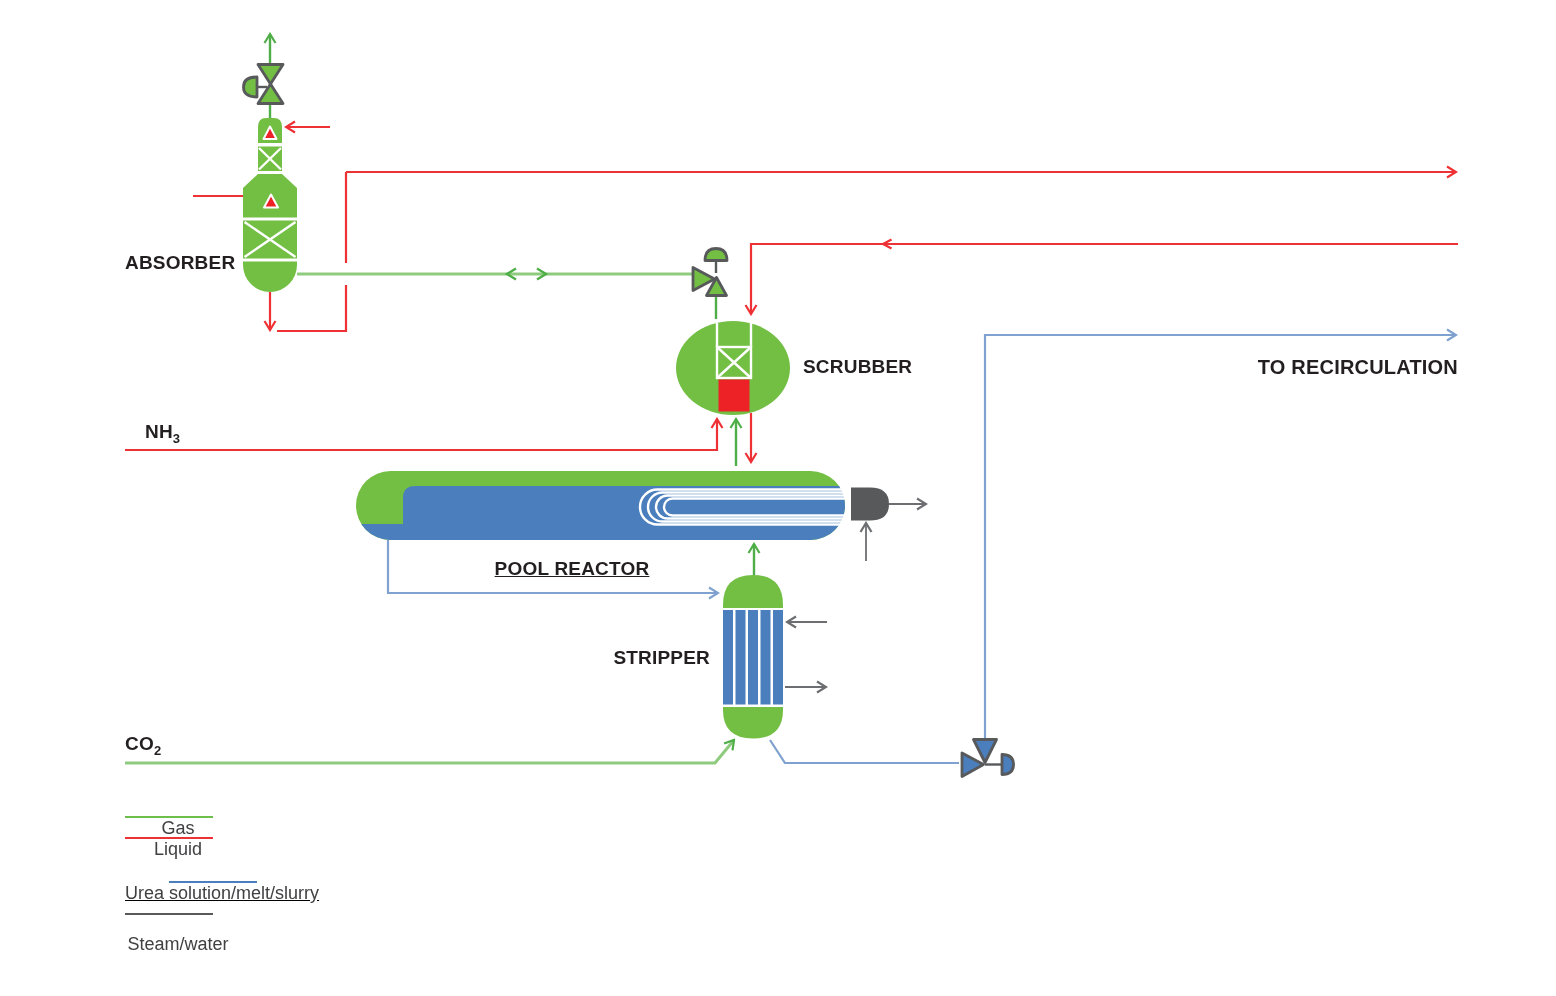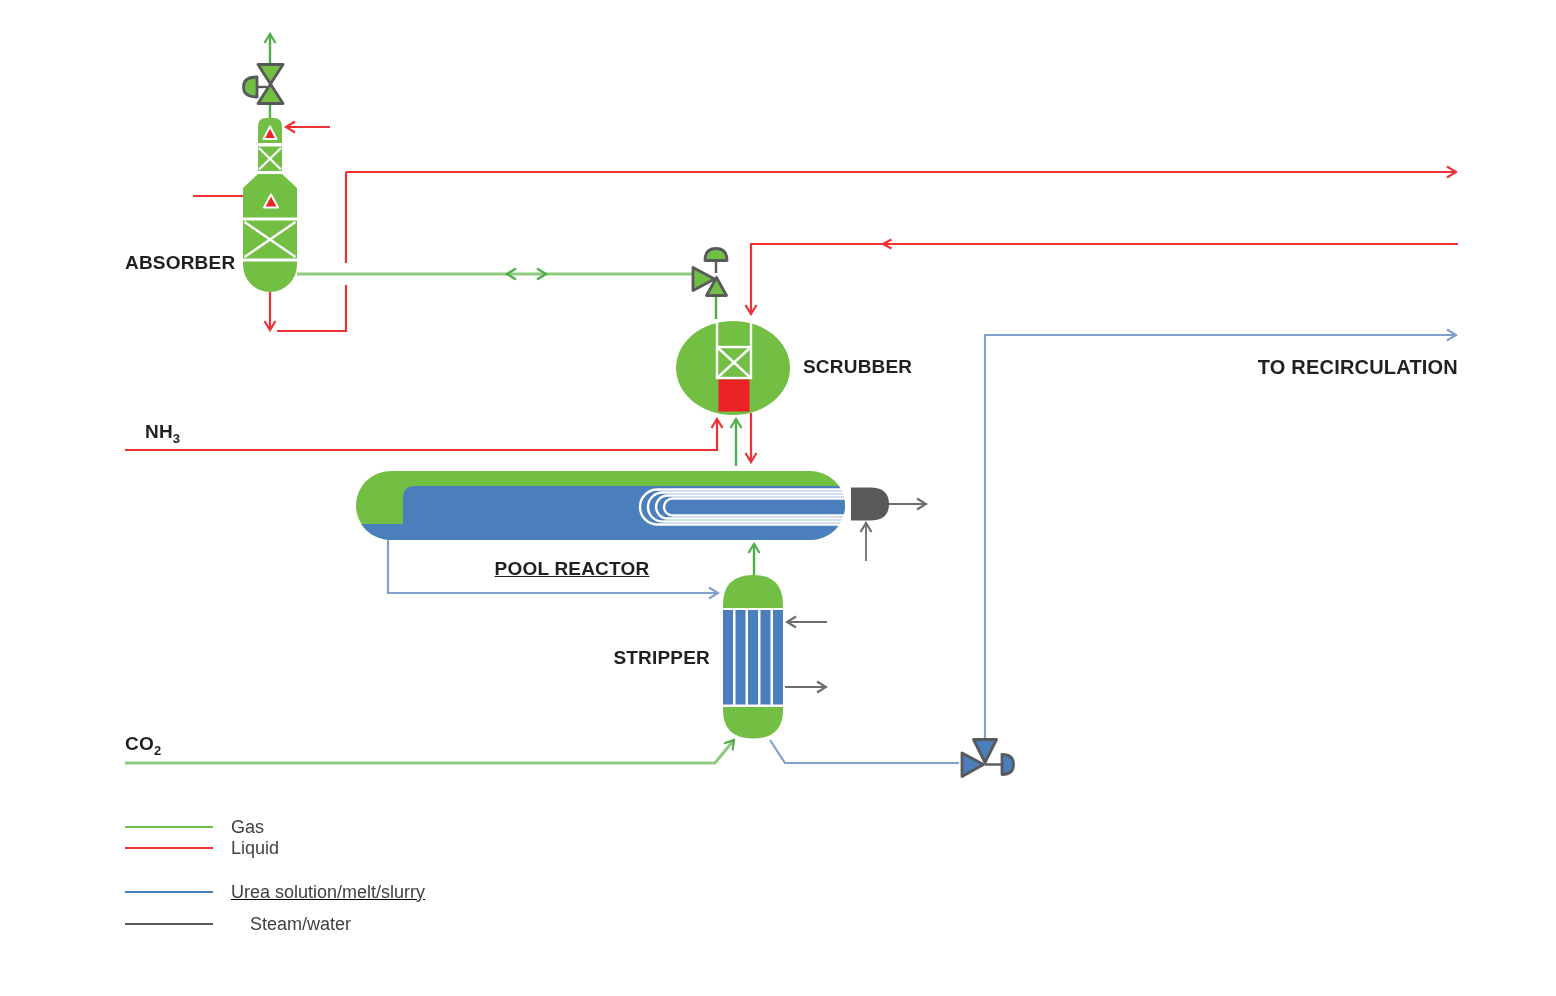--- a/index.html
+++ b/index.html
@@ -6,21 +6,21 @@
   #stage{position:relative;width:1556px;height:996px;background:#fff;overflow:hidden;
          font-family:"Liberation Sans", sans-serif;}
   svg{position:absolute;left:0;top:0;}
   .lbl{position:absolute;color:var(--text-dark,#231F20);font-weight:bold;white-space:nowrap;}
   .eq{font-size:19px;letter-spacing:.2px;}
   .stream{font-size:20px;letter-spacing:.2px;}
   .ra{text-align:right;}
   .ca{text-align:center;text-decoration:underline;}
   sub{font-size:13px;}
   
-  .legend-row{position:absolute;display:flex;align-items:center;height:22px;}
+  .legend-row{position:absolute;display:flex;align-items:center;height:22px;flex-direction:column;}
   .legend-line{display:inline-block;width:88px;height:2px;margin-right:18px;flex:0 0 auto;}
   .legend-text{font-size:18px;color:var(--legend-text,#414042);font-weight:normal;}
   
   .s-gas{stroke:var(--gas-line,#8FCB7E);stroke-width:3;fill:none;}
   .s-gasacc{stroke:var(--gas-accent,#4FAE47);stroke-width:2.4;fill:none;}
   .s-liq{stroke:var(--liquid-red,#EE3135);stroke-width:2.2;fill:none;}
   .s-urea{stroke:var(--urea-line,#7FA1CF);stroke-width:2.2;fill:none;}
   .s-steam{stroke:var(--steam-gray,#6D6E71);stroke-width:1.8;fill:none;}
   .f-green{fill:var(--vessel-green,#72BF44);}
   .f-blue{fill:var(--reactor-blue,#4A7EBD);}

